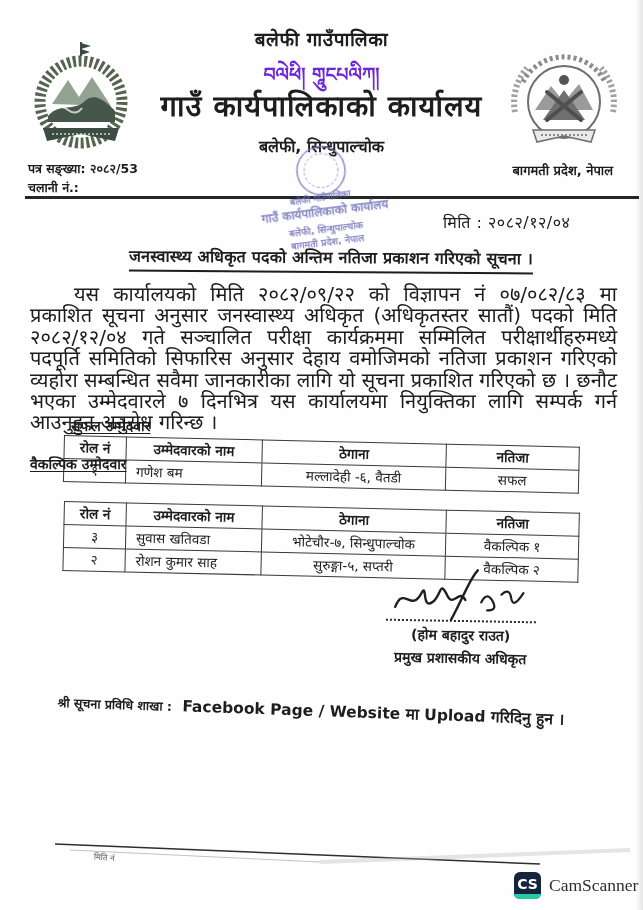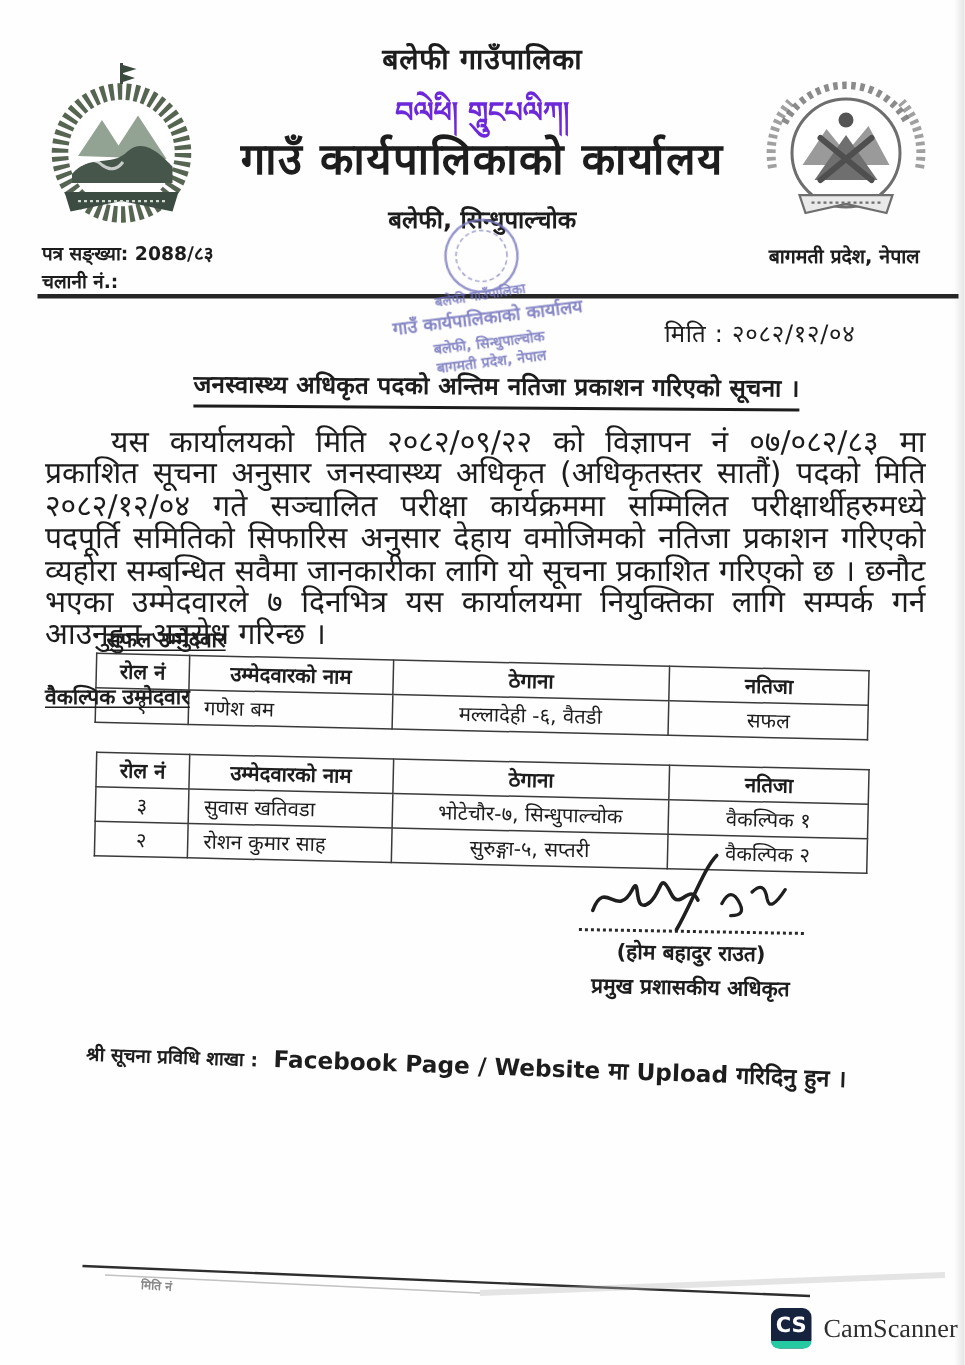--- a/index.html
+++ b/index.html
@@ -114,21 +114,21 @@
     <circle cx="61" cy="68" r="36" fill="#ffffff" stroke="#6e6e6e" stroke-width="2"></circle>
     <path d="M32,76 L48,52 L61,68 L76,50 L90,76 Z" fill="#9a9a9a"></path>
     <path d="M40,86 L61,56 L82,86 Z" fill="#6f6f6f"></path>
     <path d="M44,58 L78,86 M78,58 L44,86" stroke="#4f4f4f" stroke-width="4" stroke-linecap="round"></path>
     <circle cx="61" cy="46" r="5" fill="#555"></circle>
     <path d="M30,96 L92,96 L88,108 L61,102 L34,108 Z" fill="#e9e9e9" stroke="#6e6e6e" stroke-width="1.5"></path>
     <path d="M38,101 h46" stroke="#6e6e6e" stroke-width="1.5" stroke-dasharray="2 2"></path>
   </svg>
 
   <div class="meta-left">
-    <div>पत्र सङ्ख्या: 2088/८३</div>
+    <div>पत्र सङ्ख्या: २०८२/53</div>
     <div>चलानी नं.:</div>
   </div>
   <div class="meta-right">बागमती प्रदेश, नेपाल</div>
 
   <div class="rule"></div>
 
   <div class="stamp">
     <svg class="ring" width="64" height="52" viewBox="0 0 64 52">
       <circle cx="32" cy="26" r="24" fill="none" stroke="#7b7bc0" stroke-width="1.6"></circle>
       <circle cx="32" cy="26" r="17" fill="none" stroke="#8a8ac6" stroke-width="1" stroke-dasharray="3 2"></circle>

